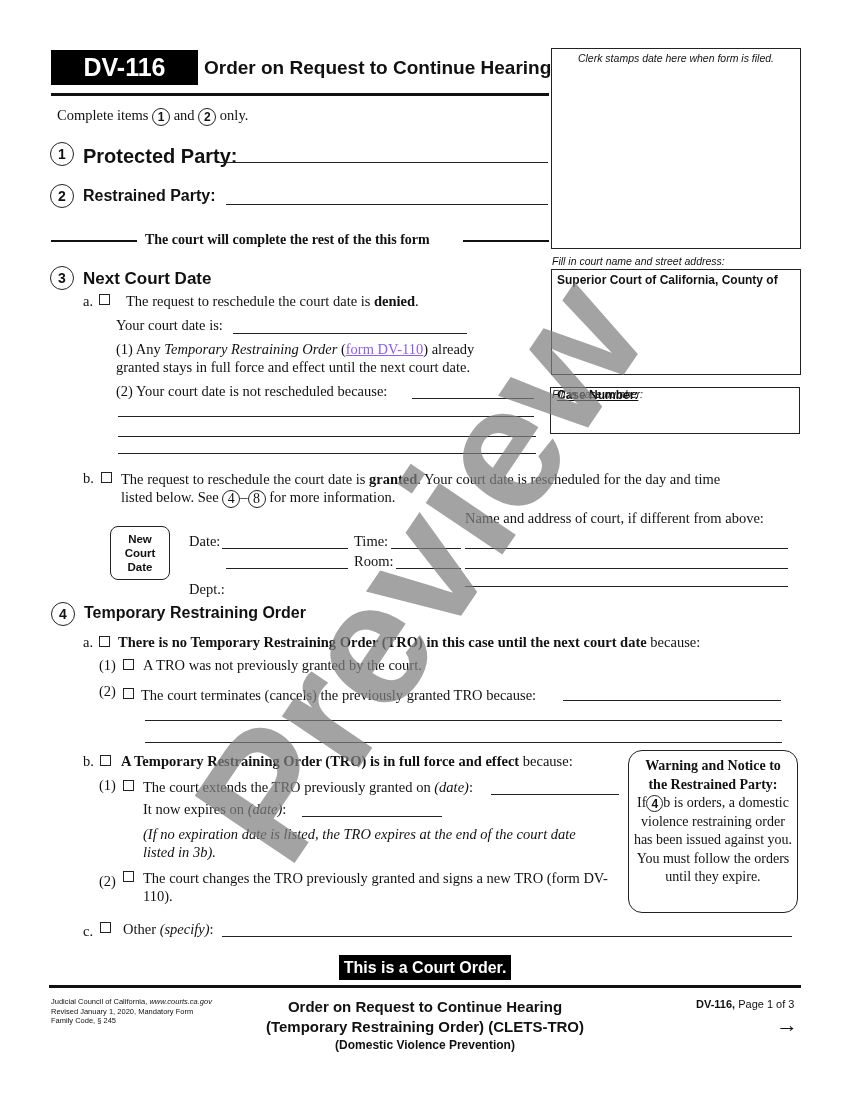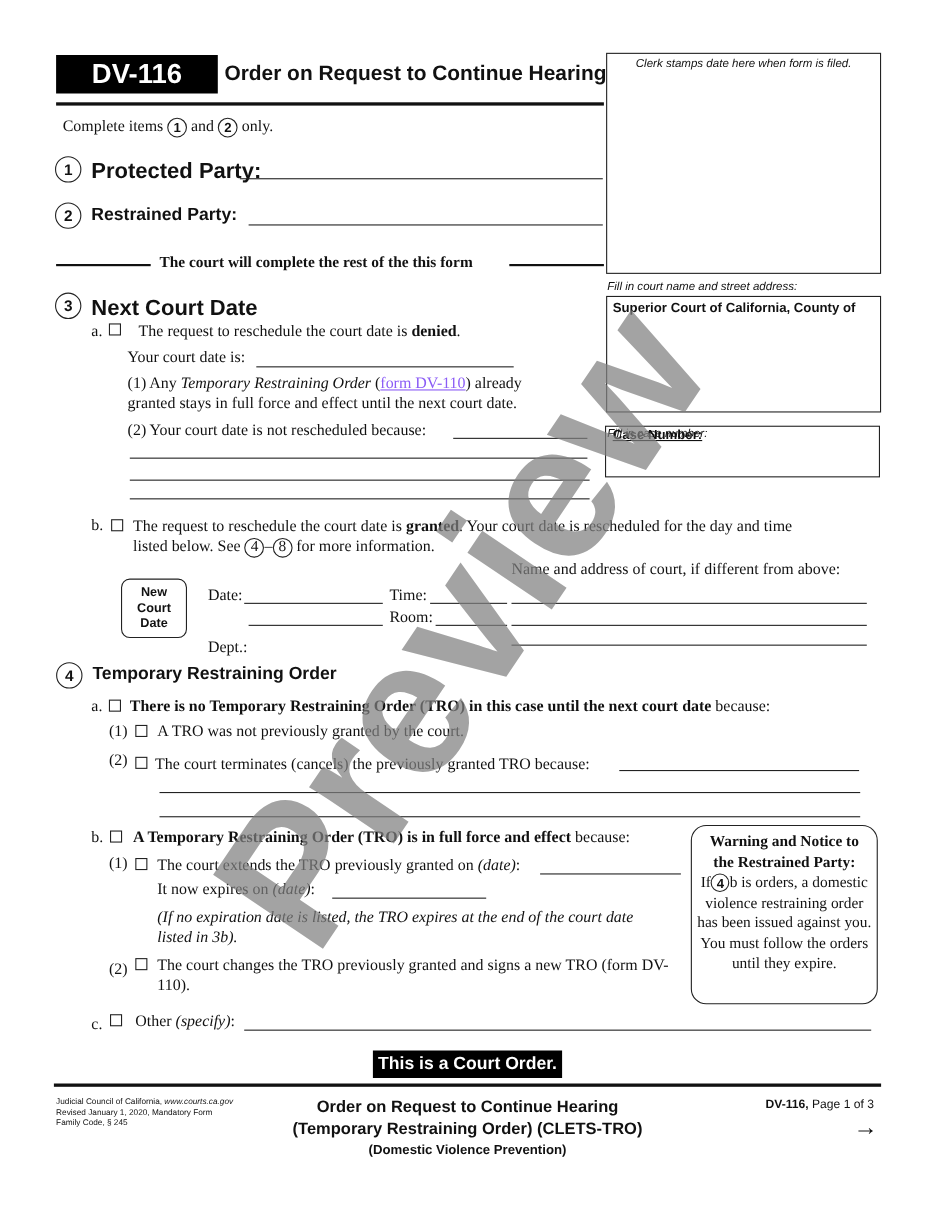--- a/index.html
+++ b/index.html
@@ -58,21 +58,21 @@
   <div class="sans" style="font-weight:bold;font-size:12px;margin:3px 0 0 5px;">Superior Court of California, County of</div>
 </div>
 <div class="abs sans" style="left:552px;top:388px;font-style:italic;font-size:10.5px;">Fill in case number:</div>
 <div class="abs" style="left:550px;top:387px;width:250px;height:47px;border:1.5px solid #222;box-sizing:border-box;text-decoration:underline;">
   <div class="sans" style="font-weight:bold;font-size:12px;margin:0 0 0 6px;">Case Number:</div>
 </div>
 
 <div class="abs" style="left:50px;top:266px;">
   <span class="circ circ-lg">3</span>
 </div>
-<div class="abs sans" style="left:83px;top:269px;font-weight:bold;font-size:20px;">Next Court Date</div>
+<div class="abs sans" style="left:83px;top:269px;font-weight:bold;font-size:17px;">Next Court Date</div>
 
 <div class="abs serif t13" style="left:83px;top:292px;">a.</div>
 <div class="cb" style="left:99px;top:294px;"></div>
 <div class="abs serif t13" style="left:126px;top:292px;white-space:nowrap;">
   <span>The request to reschedule the court date is</span>
   <b>denied</b><span>.</span>
 </div>
 <div class="abs serif t13" style="left:116px;top:316px;">Your court date is:</div>
 <div class="line" style="left:233px;top:333px;width:234px;"></div>
 

